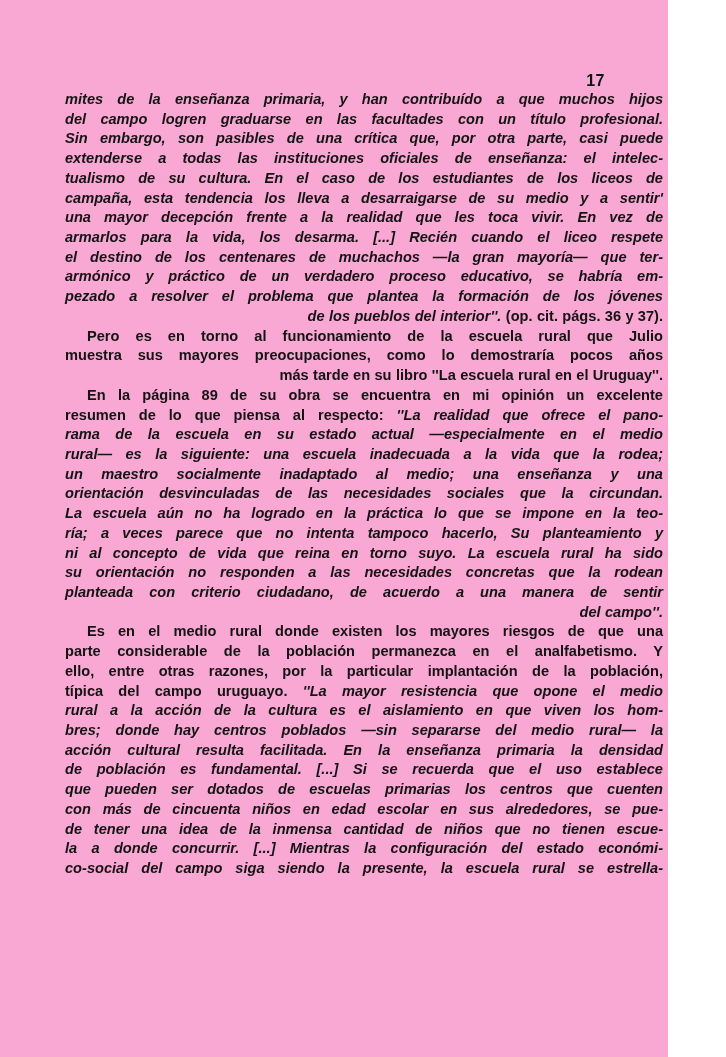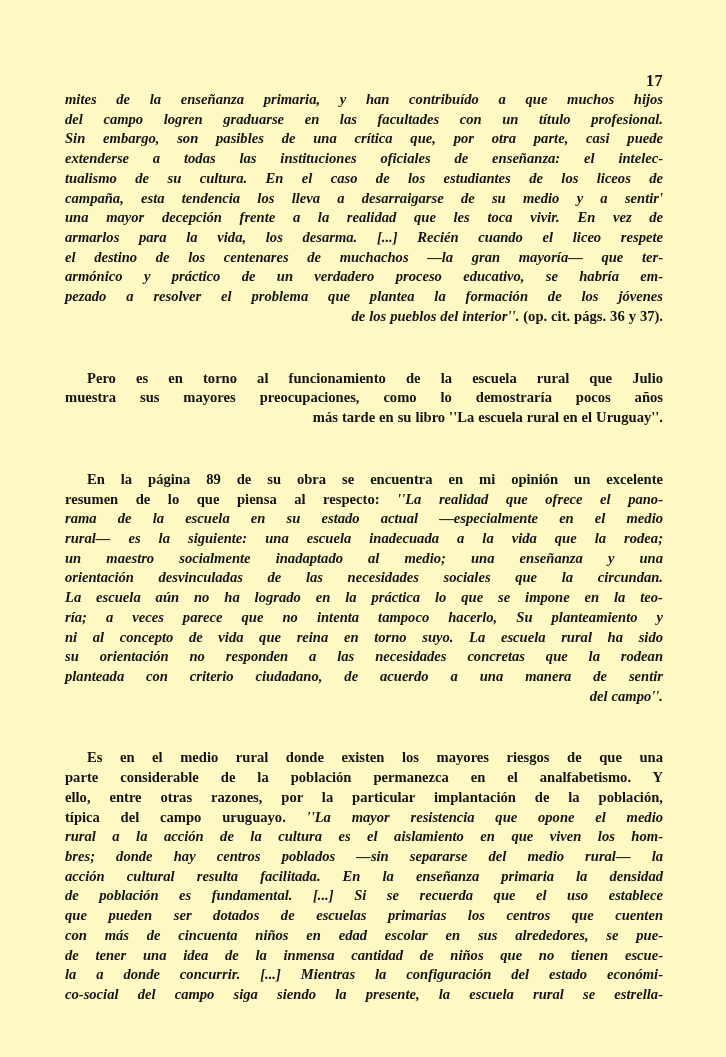--- a/index.html
+++ b/index.html
@@ -2,24 +2,24 @@
 <html><head>
 <meta charset="utf-8">
 <style>
   html, body {
     margin: 0;
     padding: 0;
     background: #ffffff;
   }
   .page {
     position: relative;
-    width: 726px;
+    width: 668px;
     height: 1057px;
-    background: #fef9c3;
-    font-family: Liberation Serif, serif;
+    background: #f9a8d4;
+    font-family: Liberation Sans, sans-serif;
     color: #141414;
     overflow: hidden;
   }
   .page-number {
     position: absolute;
     top: 72px;
     right: 63px;
     font-size: 16px;
     font-weight: 700;
     letter-spacing: 0.5px;
@@ -38,21 +38,20 @@
     text-align: right;
     white-space: normal;
     word-spacing: 0.3px;
   }
   .line.just {
     text-align: justify;
     text-align-last: justify;
   }
   .line.ind {
     padding-left: 22px;
-    margin-top: 42px;
   }
   .seg-i { font-style: italic; }
   .seg-r { font-style: normal; }
 </style>
 </head>
 <body>
 
 <div class="page">
   <div class="page-number">17</div>
   <div class="text-block" id="text-block">

